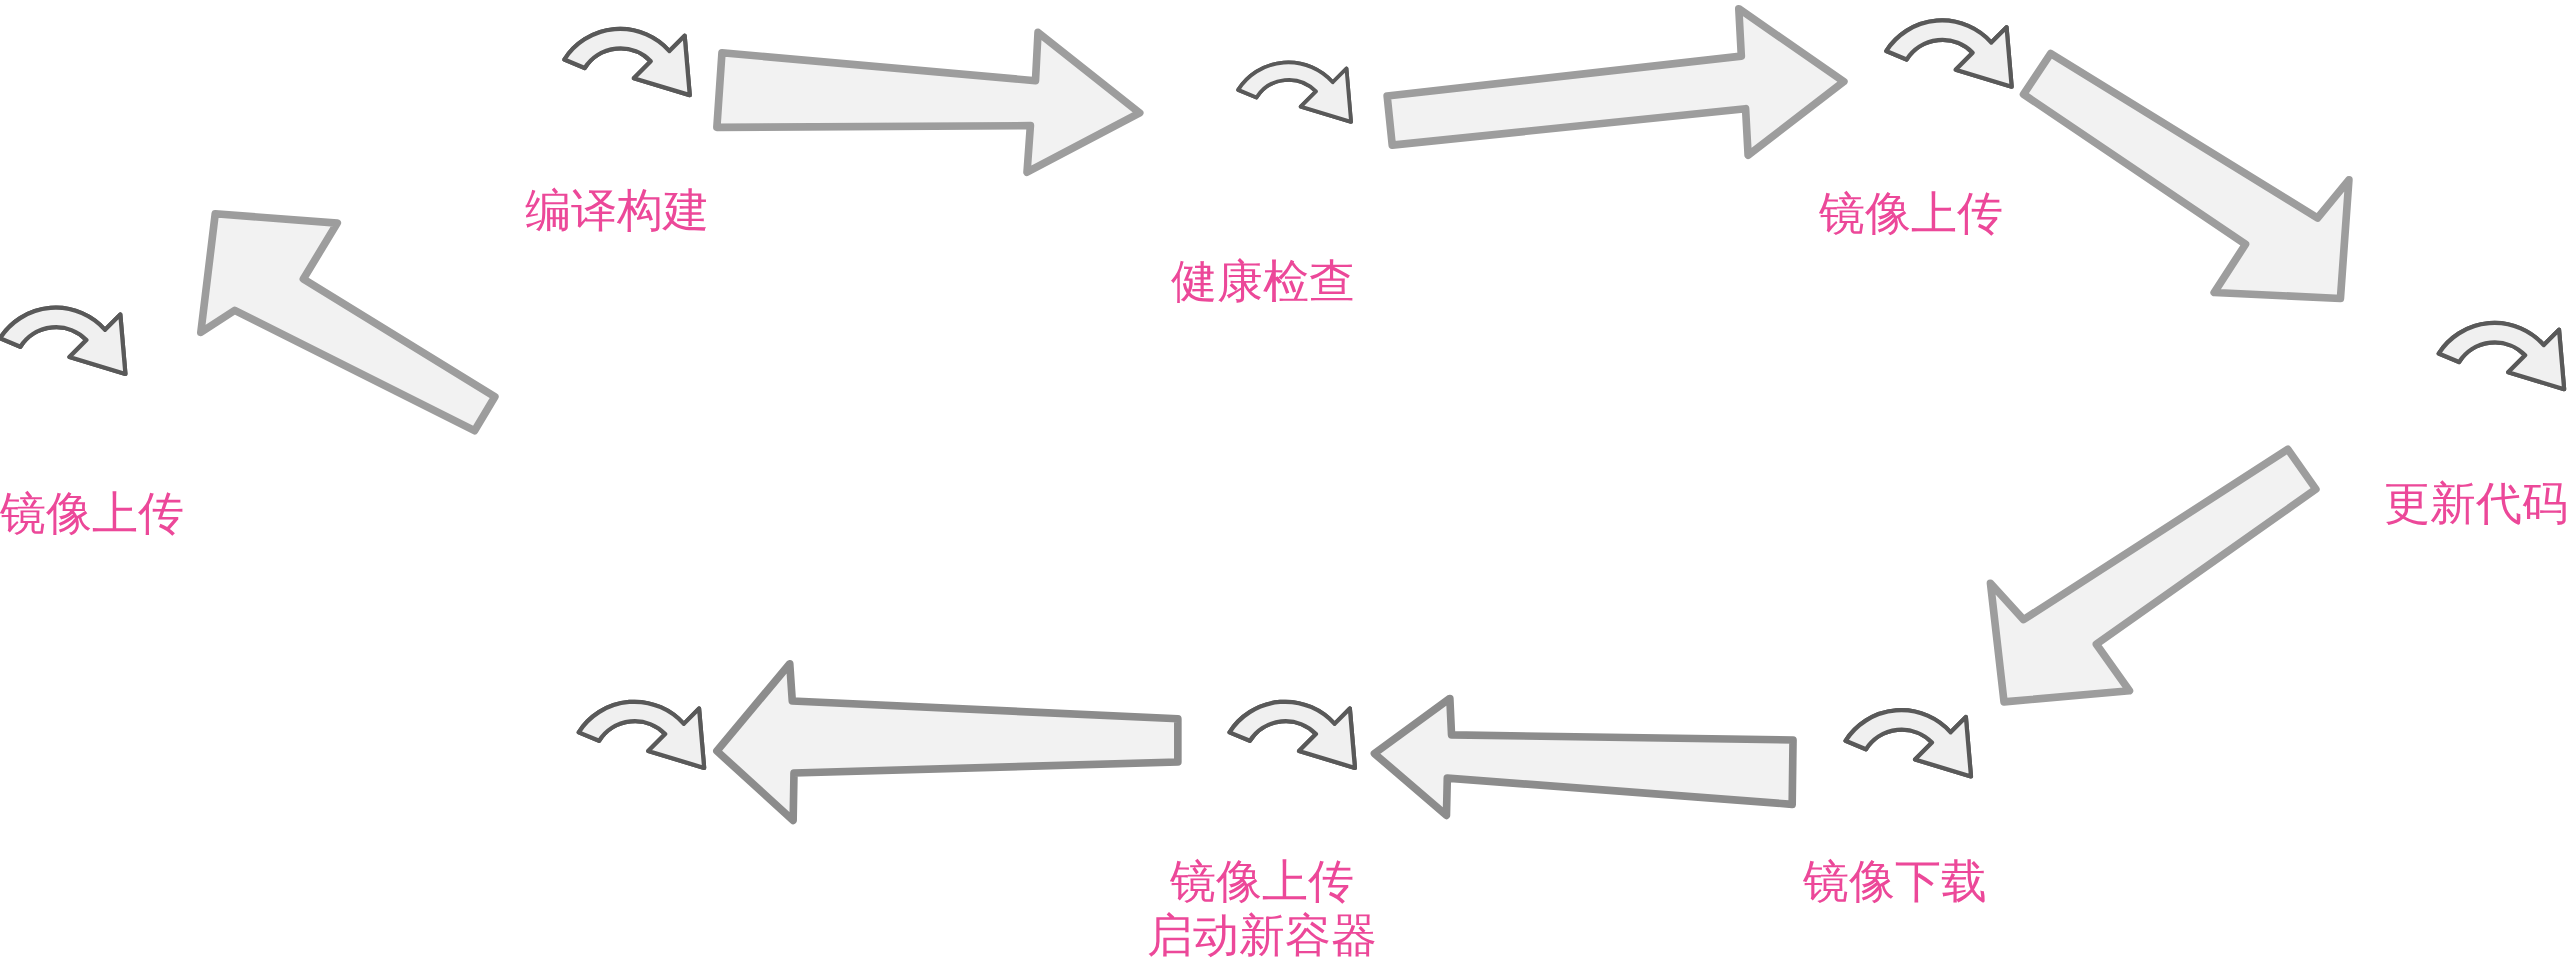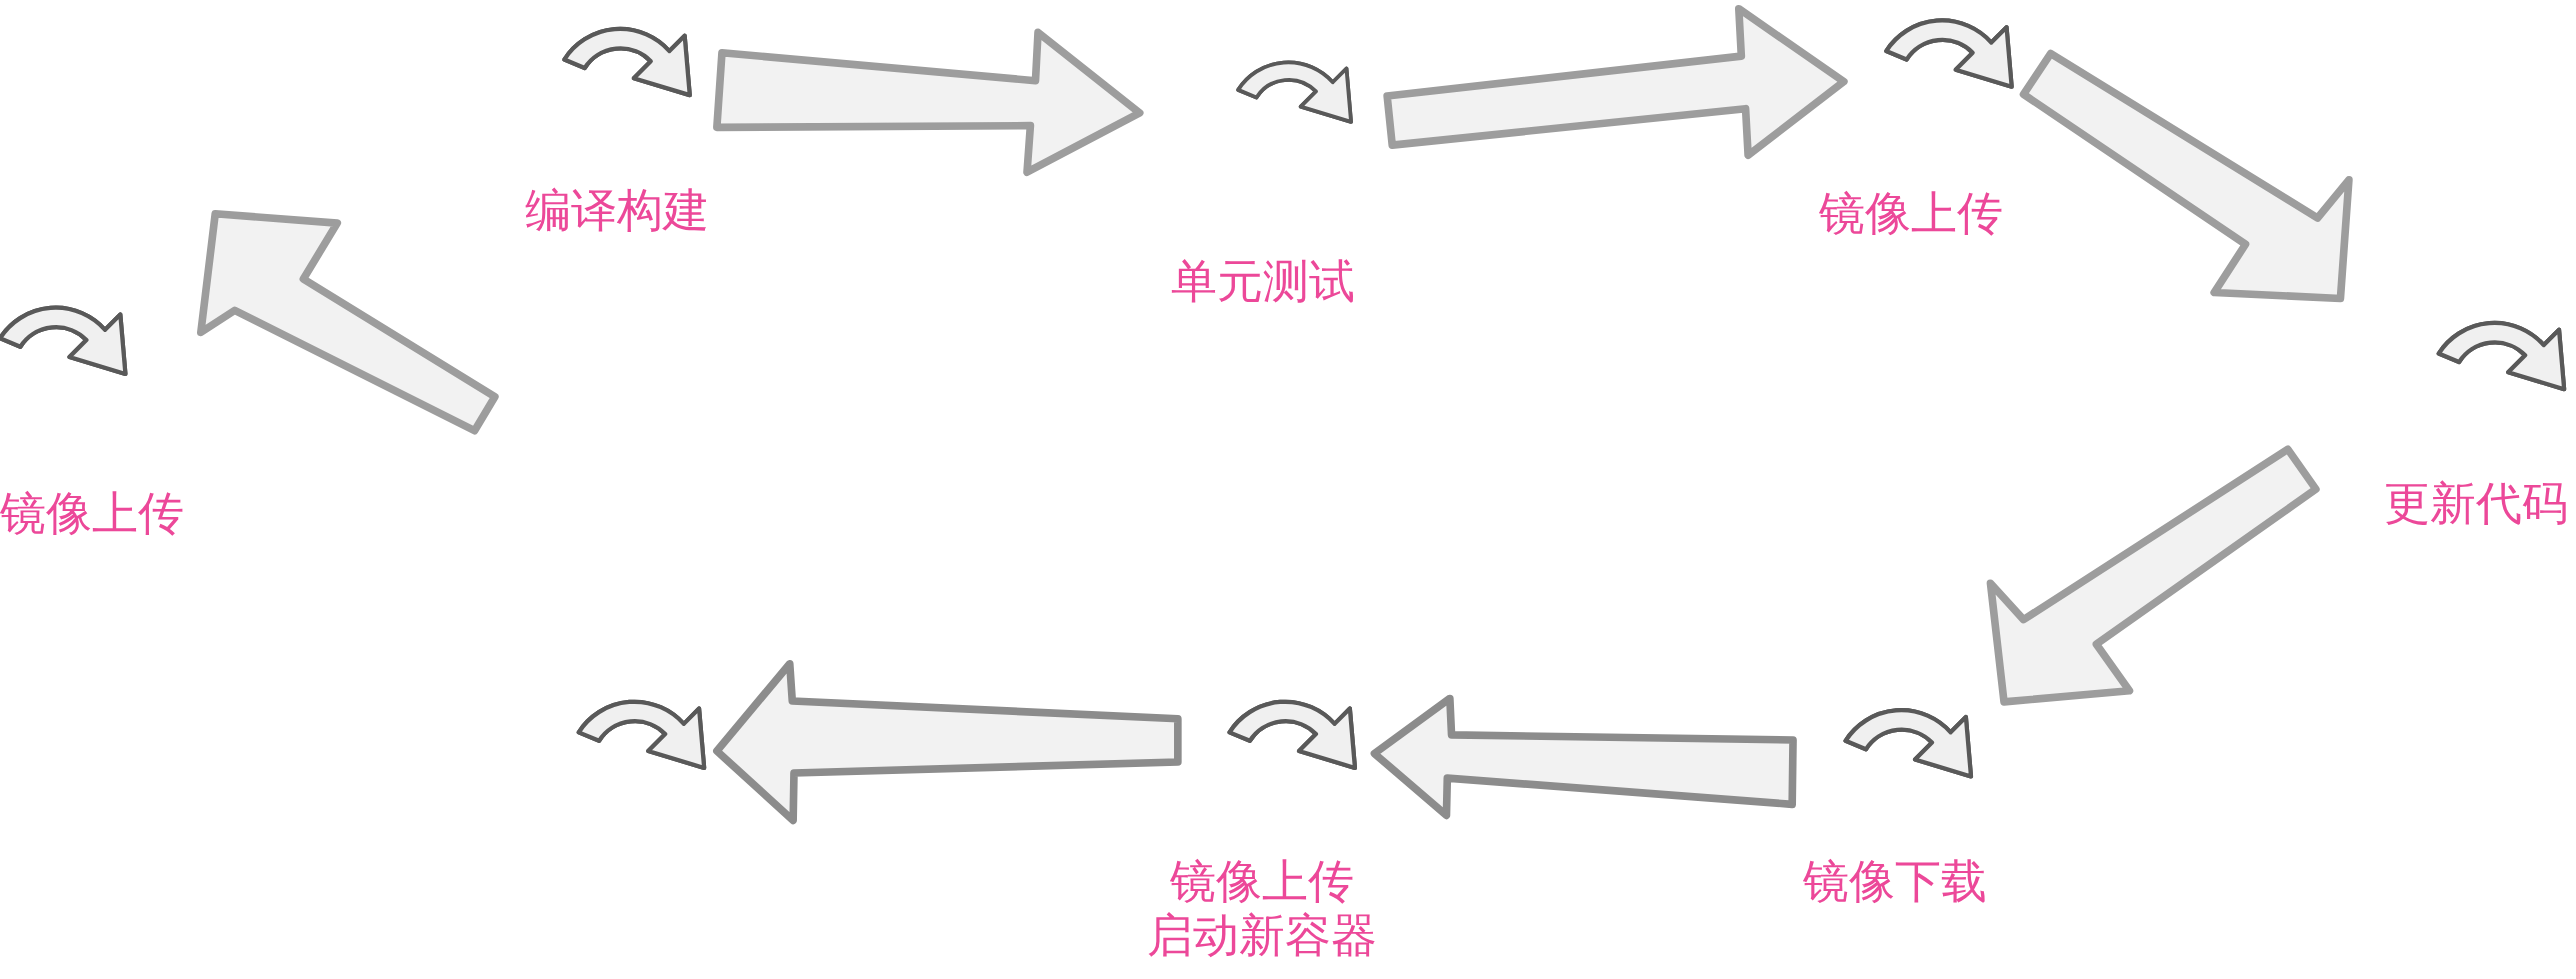--- a/index.html
+++ b/index.html
@@ -121,21 +121,21 @@
       <g transform="translate(645,802) scale(1.0)">
         <use href="#cycle-glyph"></use>
       </g>
     </g>
   </svg>
 
   <div class="node-label" style="left:0px; top:486px;">镜像上传</div>
 
   <div class="node-label" style="left:525px; top:183px;">编译构建</div>
 
-  <div class="node-label" style="left:1171px; top:254px;">单元测试</div>
+  <div class="node-label" style="left:1171px; top:254px;">健康检查</div>
 
   <div class="node-label" style="left:1819px; top:186px;">镜像上传</div>
 
   <div class="node-label" style="left:2384px; top:476px;">更新代码</div>
 
   <div class="node-label" style="left:1803px; top:854px;">镜像下载</div>
 
   <div class="node-label" style="left:1147px; top:854px; text-align:center;">镜像上传
 启动新容器</div>
 

